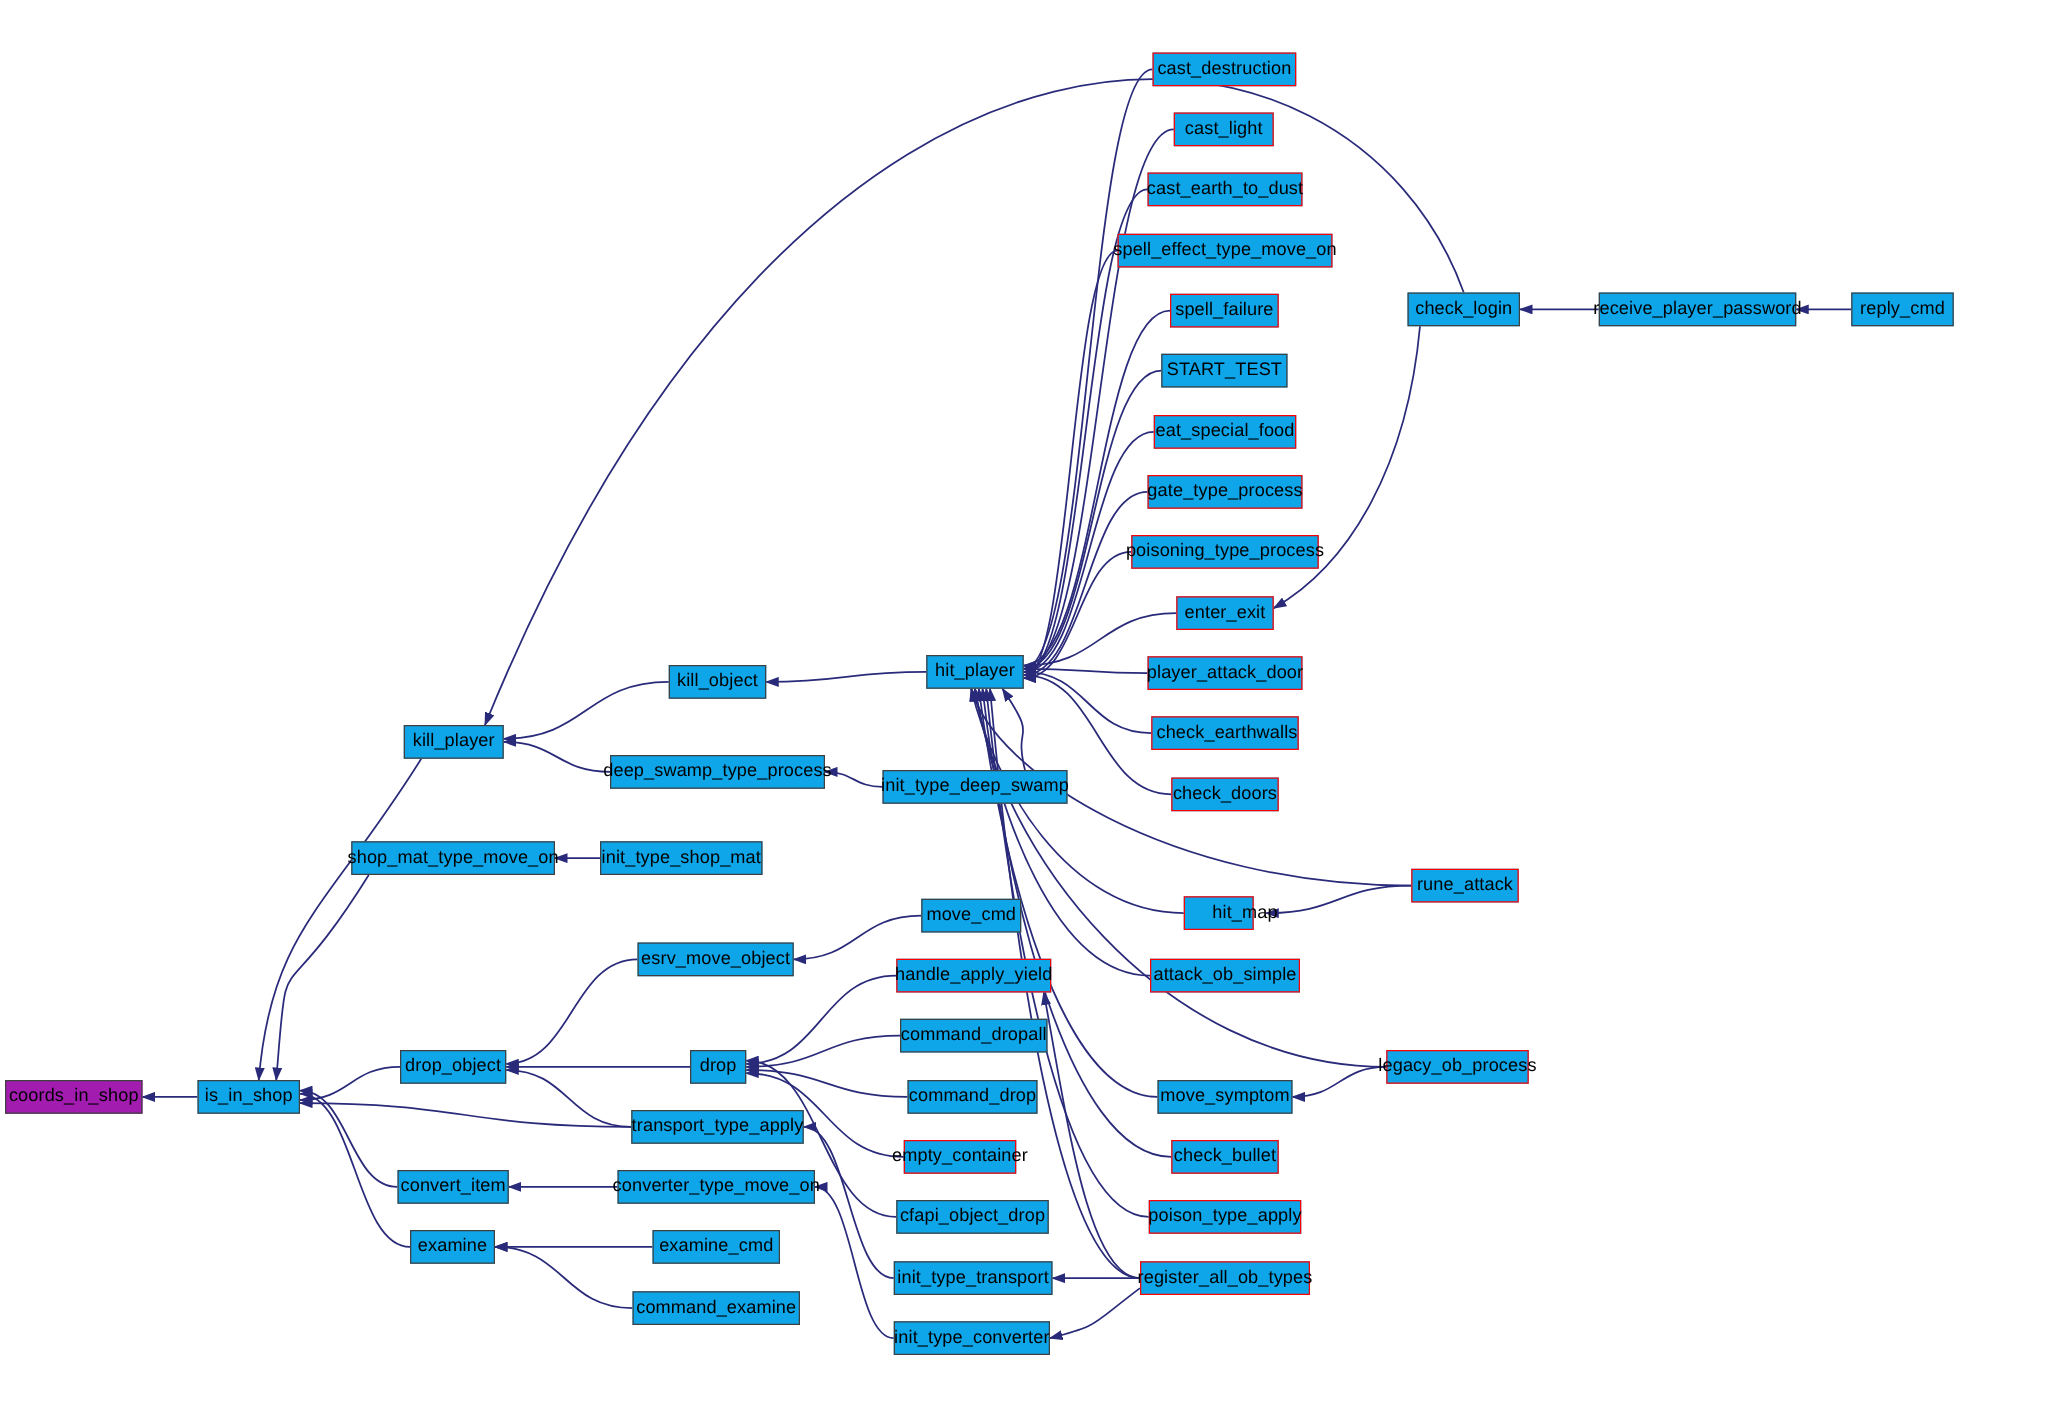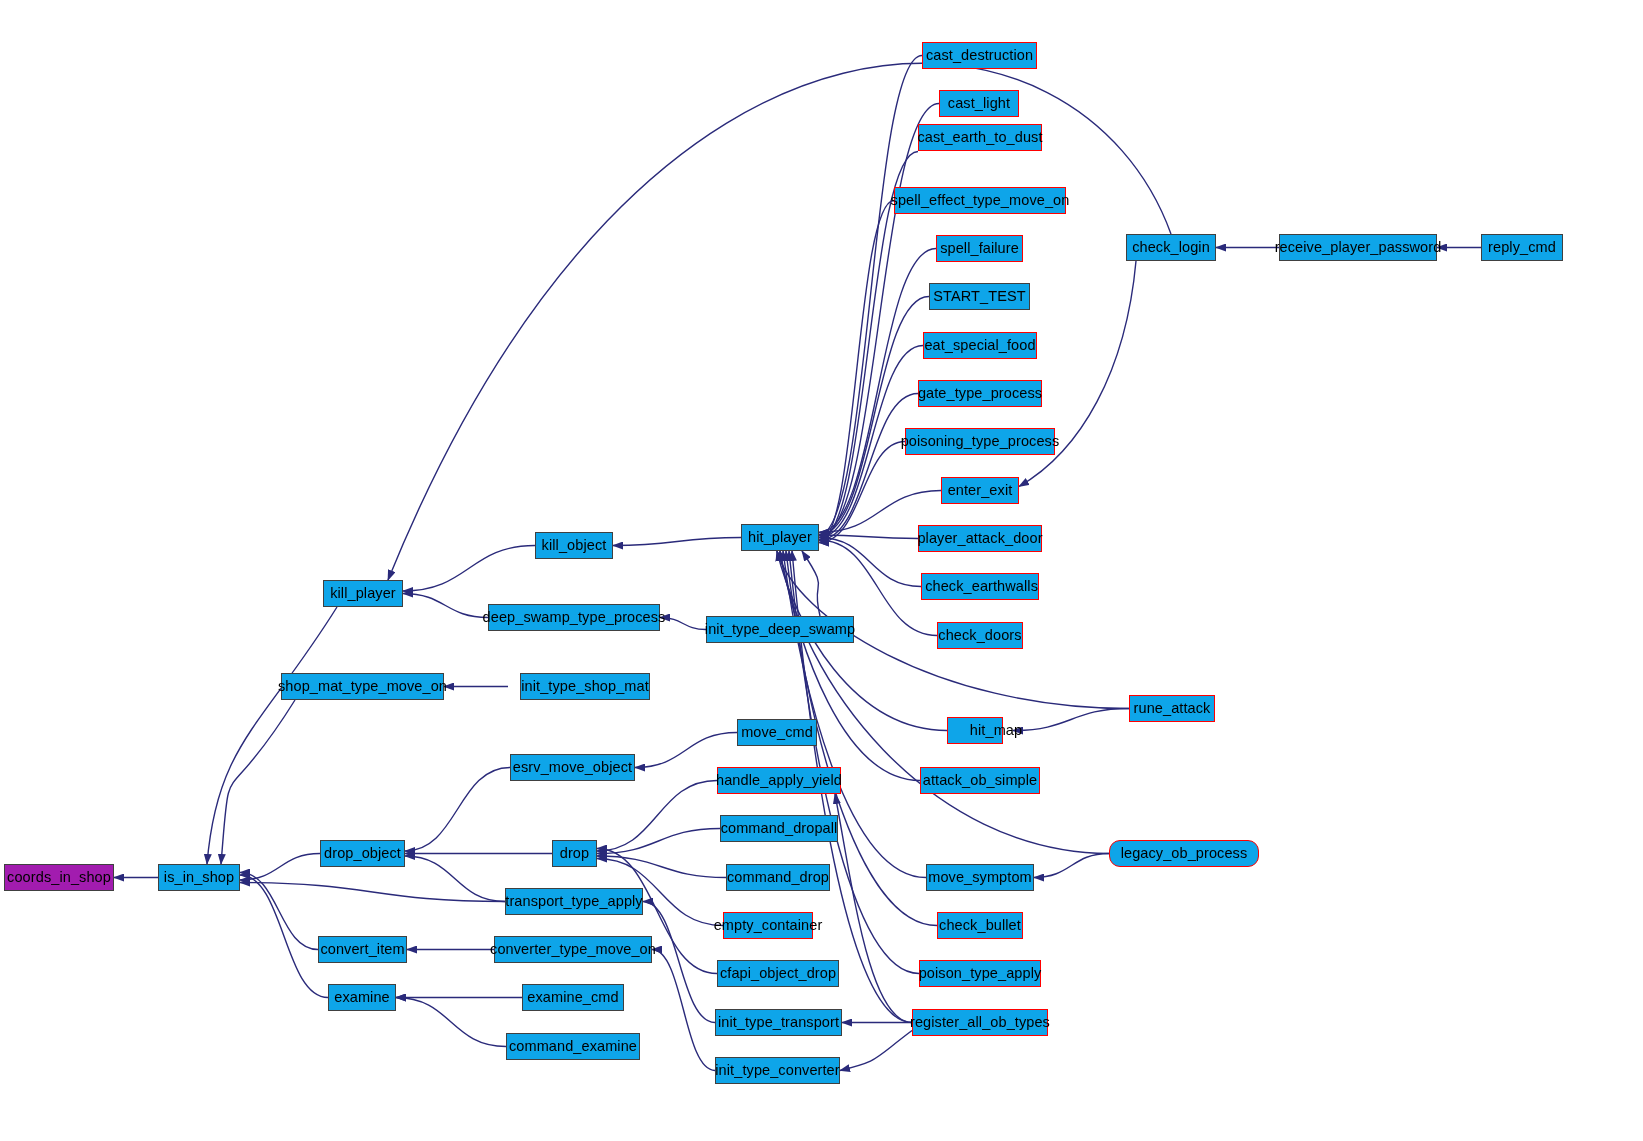--- a/index.html
+++ b/index.html
@@ -117,33 +117,33 @@
       </div>
       <div class="node" style="left: 488px; top: 604px; width: 172px;">
         <span>deep_swamp_type_process</span>
       </div>
       <div class="node" style="left: 706px; top: 616px; width: 148px;">
         <span>init_type_deep_swamp</span>
       </div>
       <div class="node" style="left: 281px; top: 673px; width: 163px;">
         <span>shop_mat_type_move_on</span>
       </div>
-      <div class="node" style="left: 520px; top: 673px; width: 130px; text-align: center;">
+      <div class="node" style="left: 480px; top: 673px; width: 130px; text-align: center;">
         <span>init_type_shop_mat</span>
       </div>
       <div class="node" style="left: 741px; top: 524px; width: 78px;">
         <span>hit_player</span>
       </div>
       <div class="node red" style="left: 922px; top: 42px; width: 115px;">
         <span>cast_destruction</span>
       </div>
       <div class="node red" style="left: 939px; top: 90px; width: 80px;">
         <span>cast_light</span>
       </div>
-      <div class="node red" style="left: 918px; top: 124px; width: 124px;">
+      <div class="node red" style="left: 918px; top: 138px; width: 124px;">
         <span>cast_earth_to_dust</span>
       </div>
       <div class="node red" style="left: 894px; top: 187px; width: 172px;">
         <span>spell_effect_type_move_on</span>
       </div>
       <div class="node red" style="left: 936px; top: 235px; width: 87px;">
         <span>spell_failure</span>
       </div>
       <div class="node" style="left: 929px; top: 283px; width: 101px;">
         <span>START_TEST</span>
@@ -234,21 +234,21 @@
       </div>
       <div class="node" style="left: 522px; top: 984px; width: 102px;">
         <span>examine_cmd</span>
       </div>
       <div class="node" style="left: 506px; top: 1033px; width: 134px;">
         <span>command_examine</span>
       </div>
       <div class="node" style="left: 926px; top: 864px; width: 108px;">
         <span>move_symptom</span>
       </div>
-      <div class="node red" style="left: 1109px; top: 840px; width: 150px; border-radius: 11px;">
+      <div class="node red" style="left: 1109px; top: 840px; width: 114px;">
         <span>legacy_ob_process</span>
       </div>
       <div class="node red" style="left: 937px; top: 912px; width: 86px;">
         <span>check_bullet</span>
       </div>
       <div class="node red" style="left: 919px; top: 960px; width: 122px;">
         <span>poison_type_apply</span>
       </div>
       <div class="node red" style="left: 912px; top: 1009px; width: 136px;">
         <span>register_all_ob_types</span>

